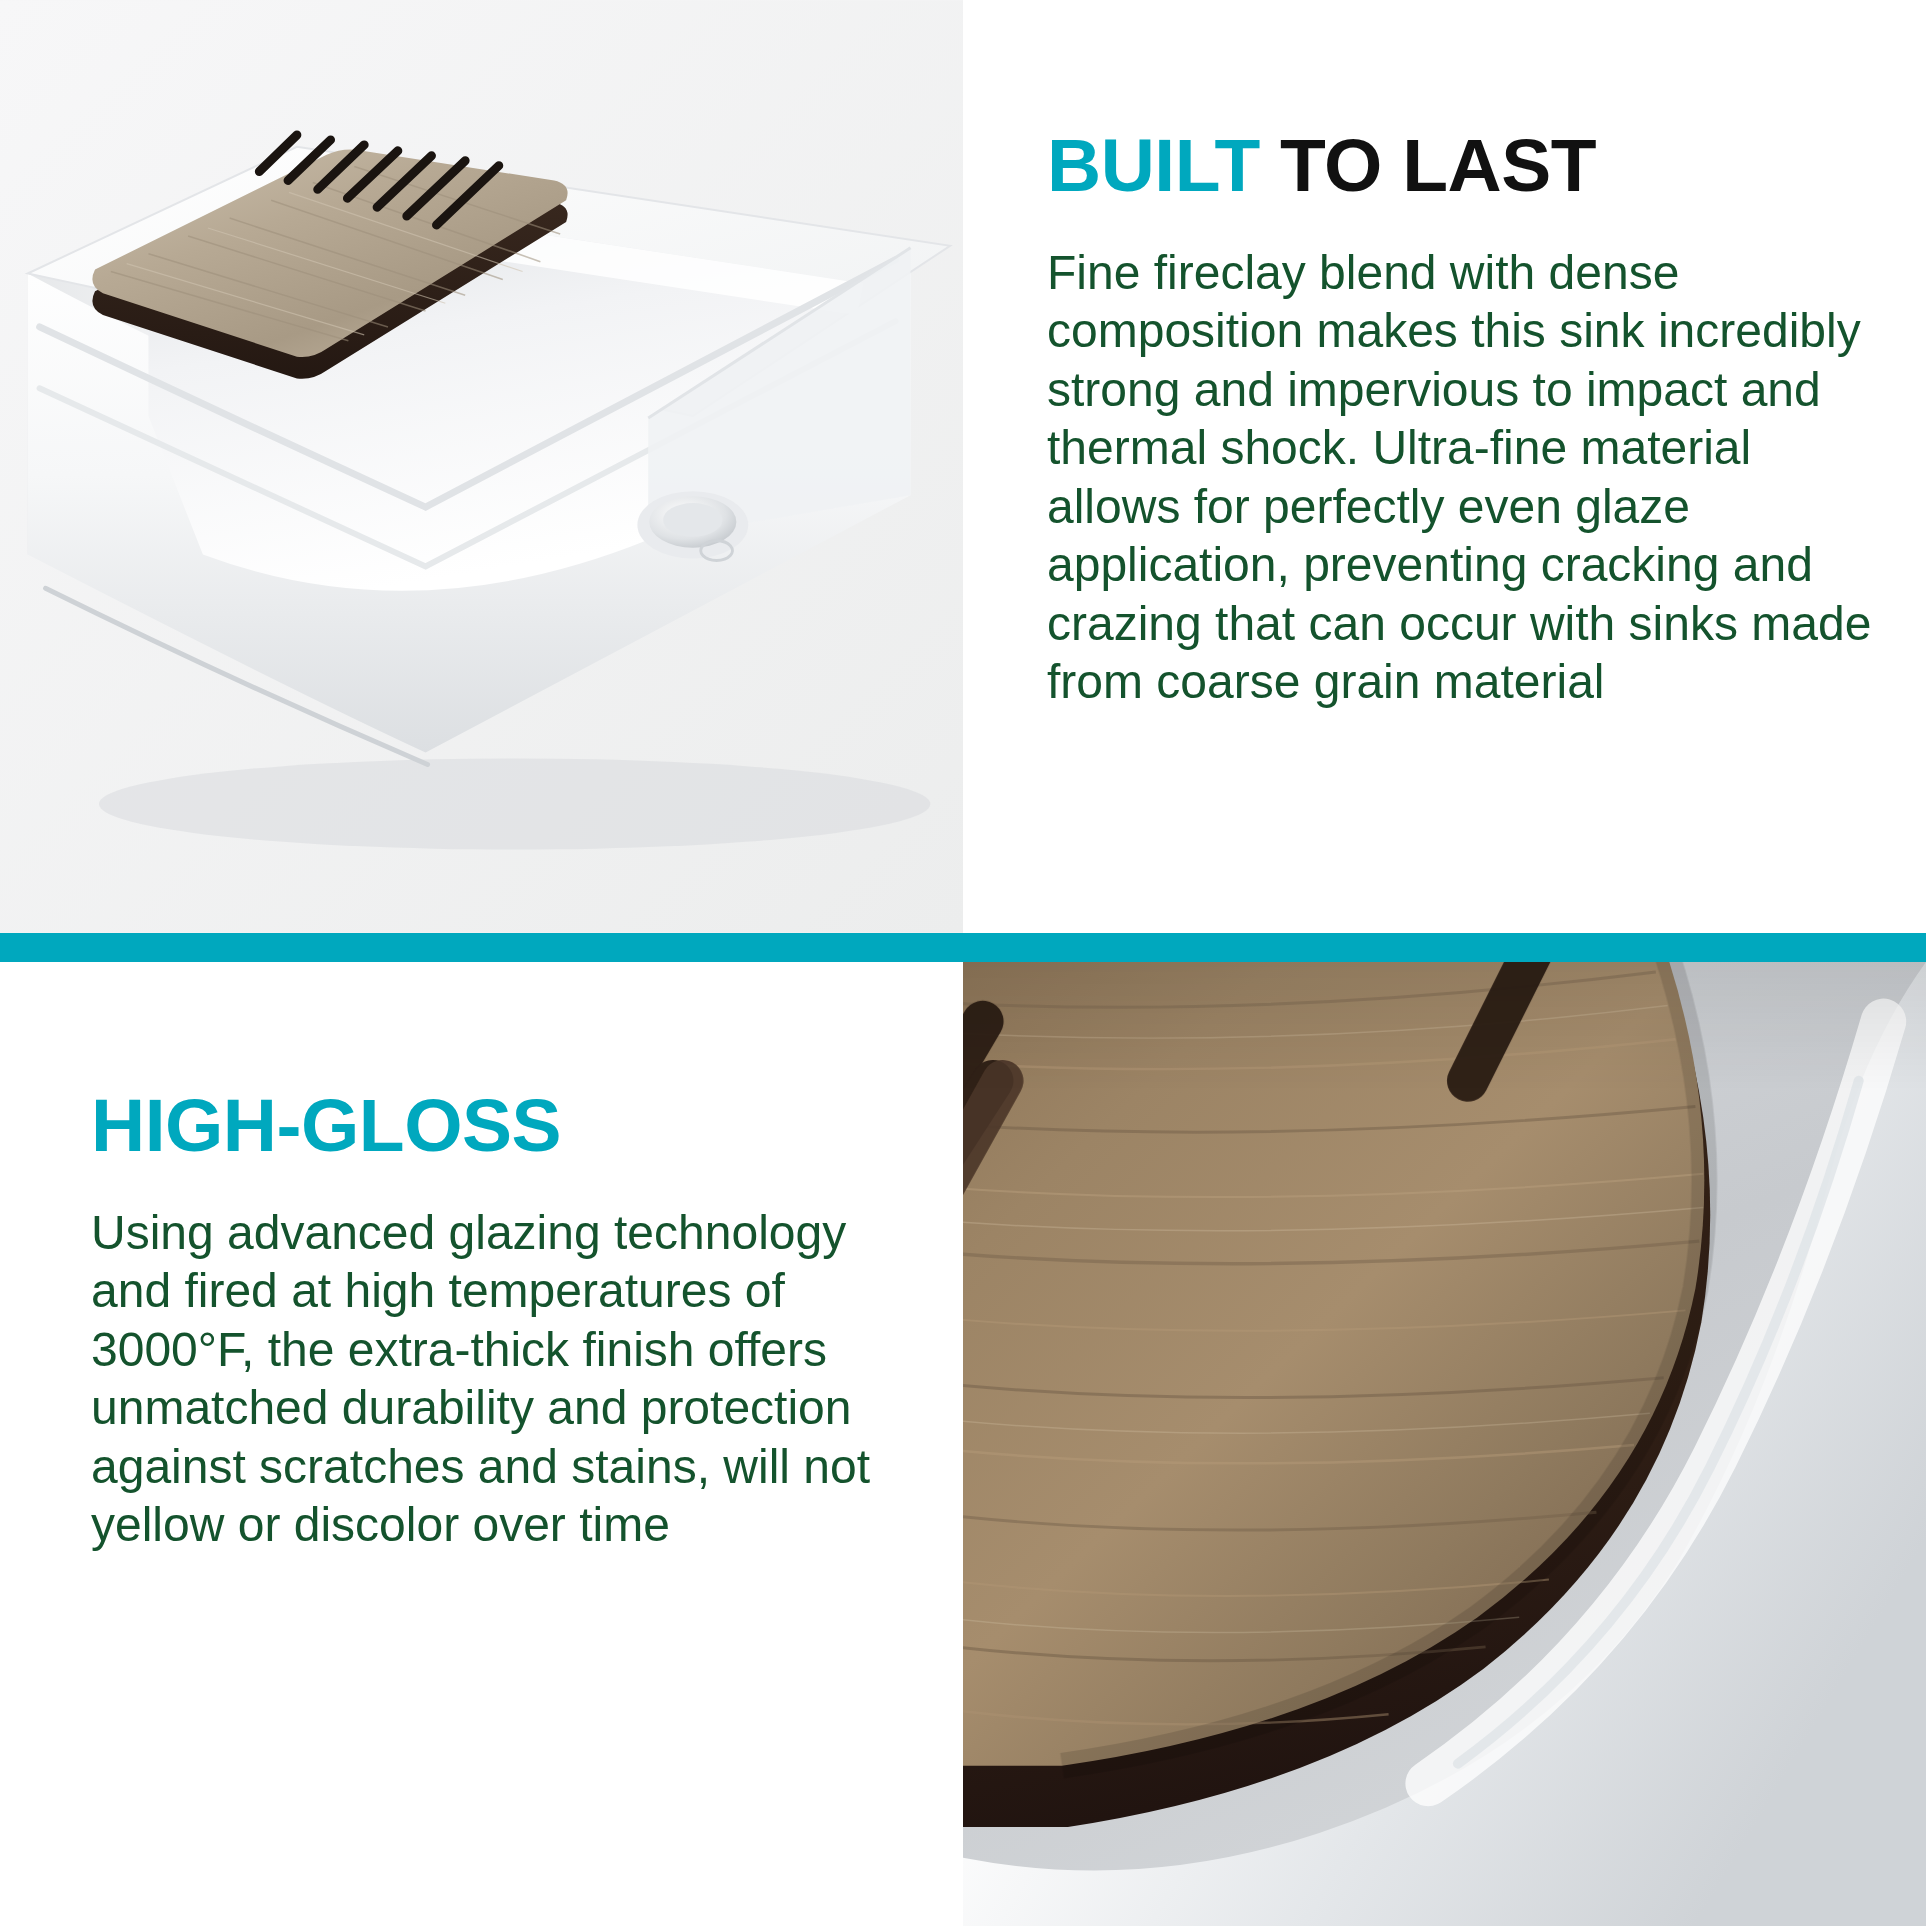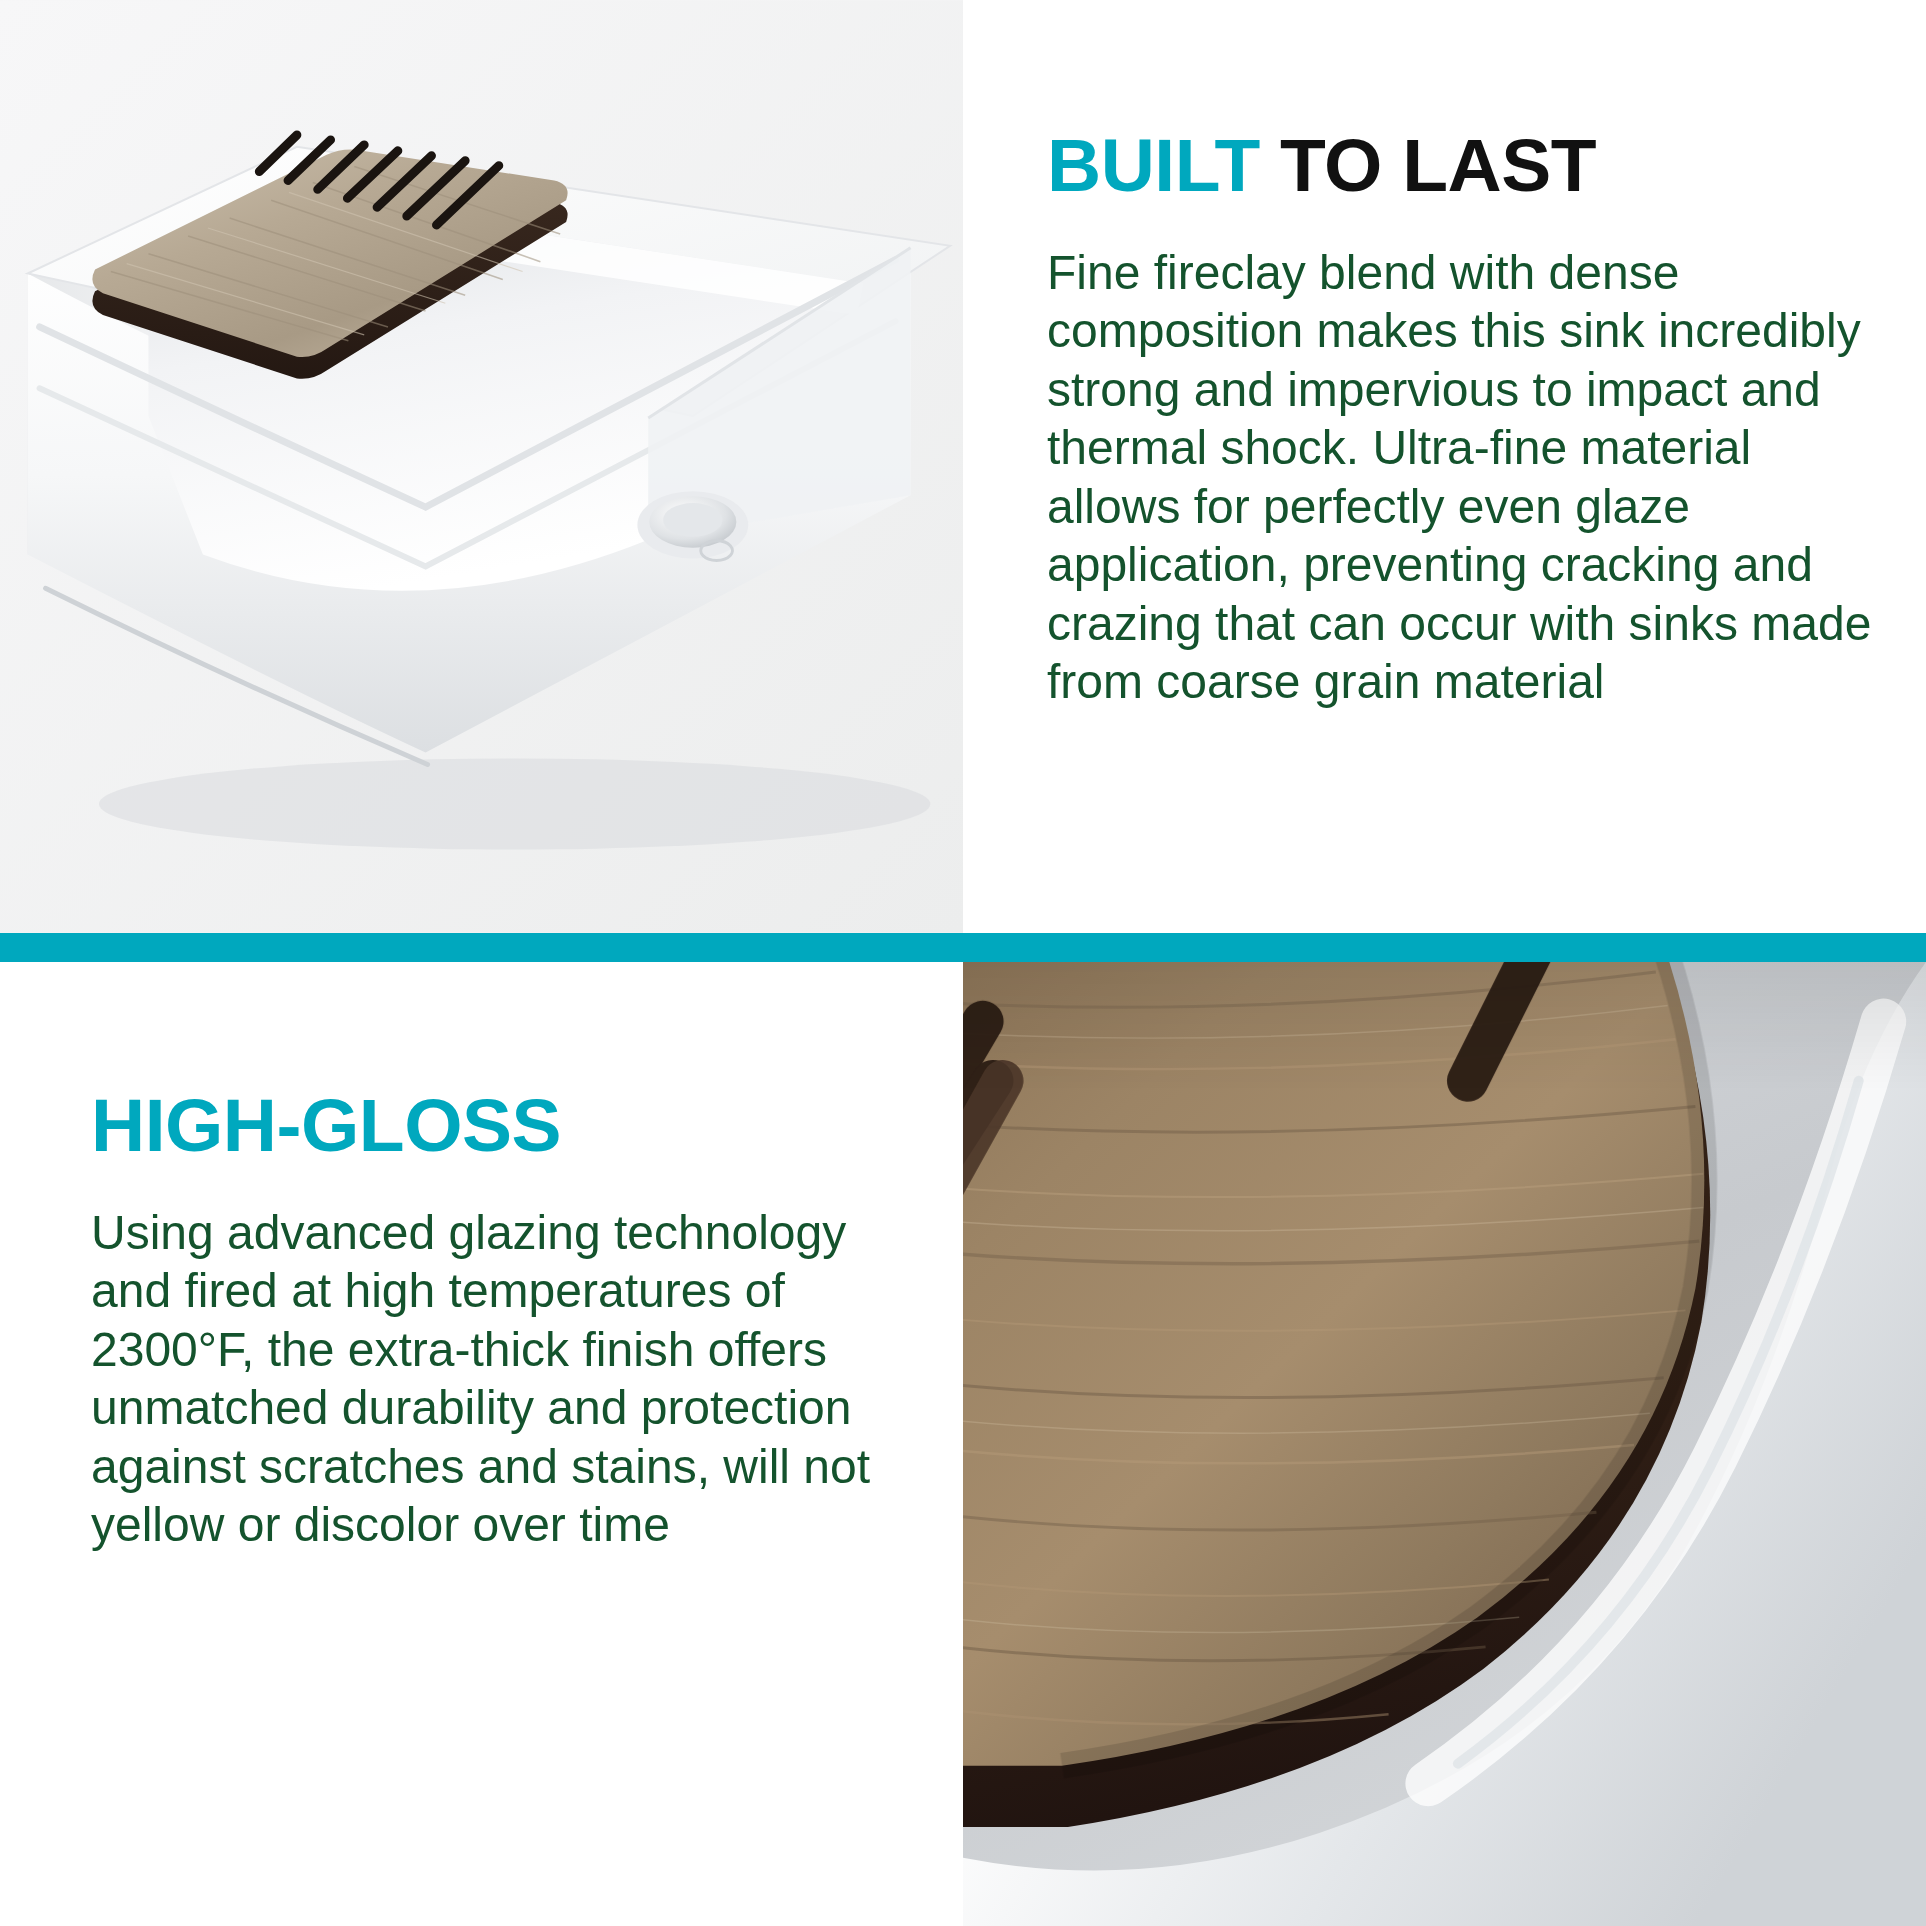--- a/index.html
+++ b/index.html
@@ -155,21 +155,21 @@
   <div class="txt-tr">
     <h1 class="head"><span class="accent" style="color: rgb(0, 168, 190);">BUILT</span> <span>TO LAST</span></h1>
     <p class="body">Fine fireclay blend with dense composition makes this sink incredibly strong and impervious to impact and thermal shock. Ultra-fine material allows for perfectly even glaze application, preventing cracking and crazing that can occur with sinks made from coarse grain material</p>
   </div>
 
   <div class="divider" style="background:#00a8be"></div>
 
   <div class="q q-bl"></div>
   <div class="txt-bl">
     <h1 class="head two-line"><span class="accent" style="color: rgb(0, 168, 190);">HIGH-GLOSS</span><br></h1>
-    <p class="body">Using advanced glazing technology and fired at high temperatures of 2300°F, the extra-thick finish offers unmatched durability and protection against scratches and stains, will not yellow or discolor over time</p>
+    <p class="body">Using advanced glazing technology and fired at high temperatures of 3000°F, the extra-thick finish offers unmatched durability and protection against scratches and stains, will not yellow or discolor over time</p>
   </div>
 
   <div class="q q-br">
     <div class="closeup">
       <svg viewBox="0 0 973 974" width="963" height="964">
         <defs>
           <linearGradient id="cuBg" x1="0" y1="0" x2="0.4" y2="1">
             <stop offset="0" stop-color="#d6d9dc"></stop>
             <stop offset="0.5" stop-color="#c7cace"></stop>
             <stop offset="1" stop-color="#d2d5d8"></stop>

